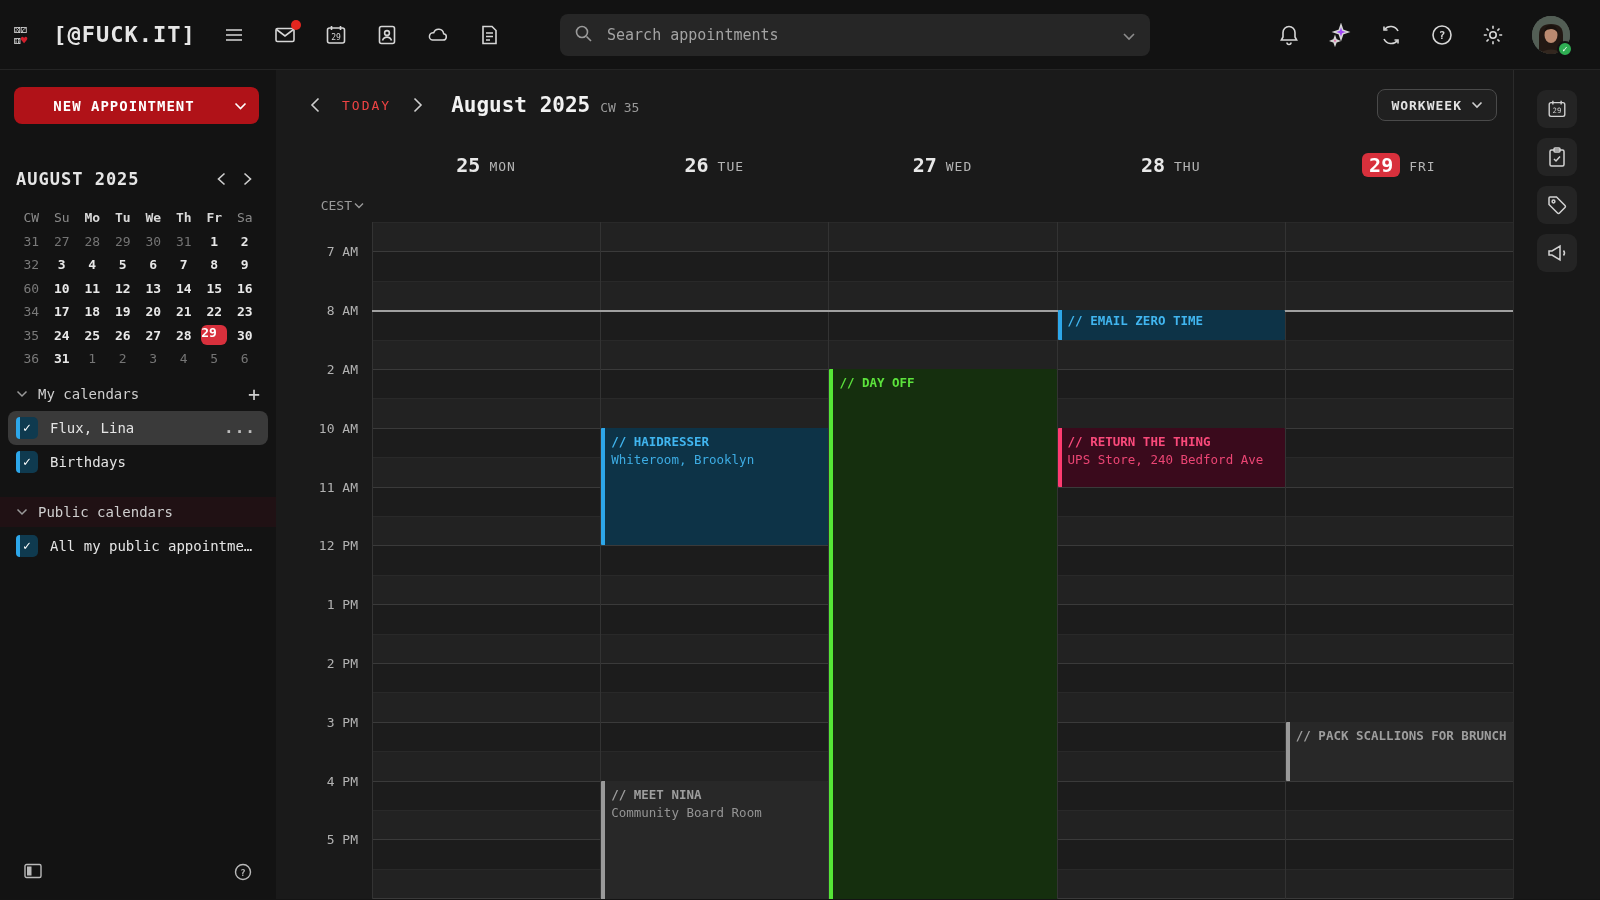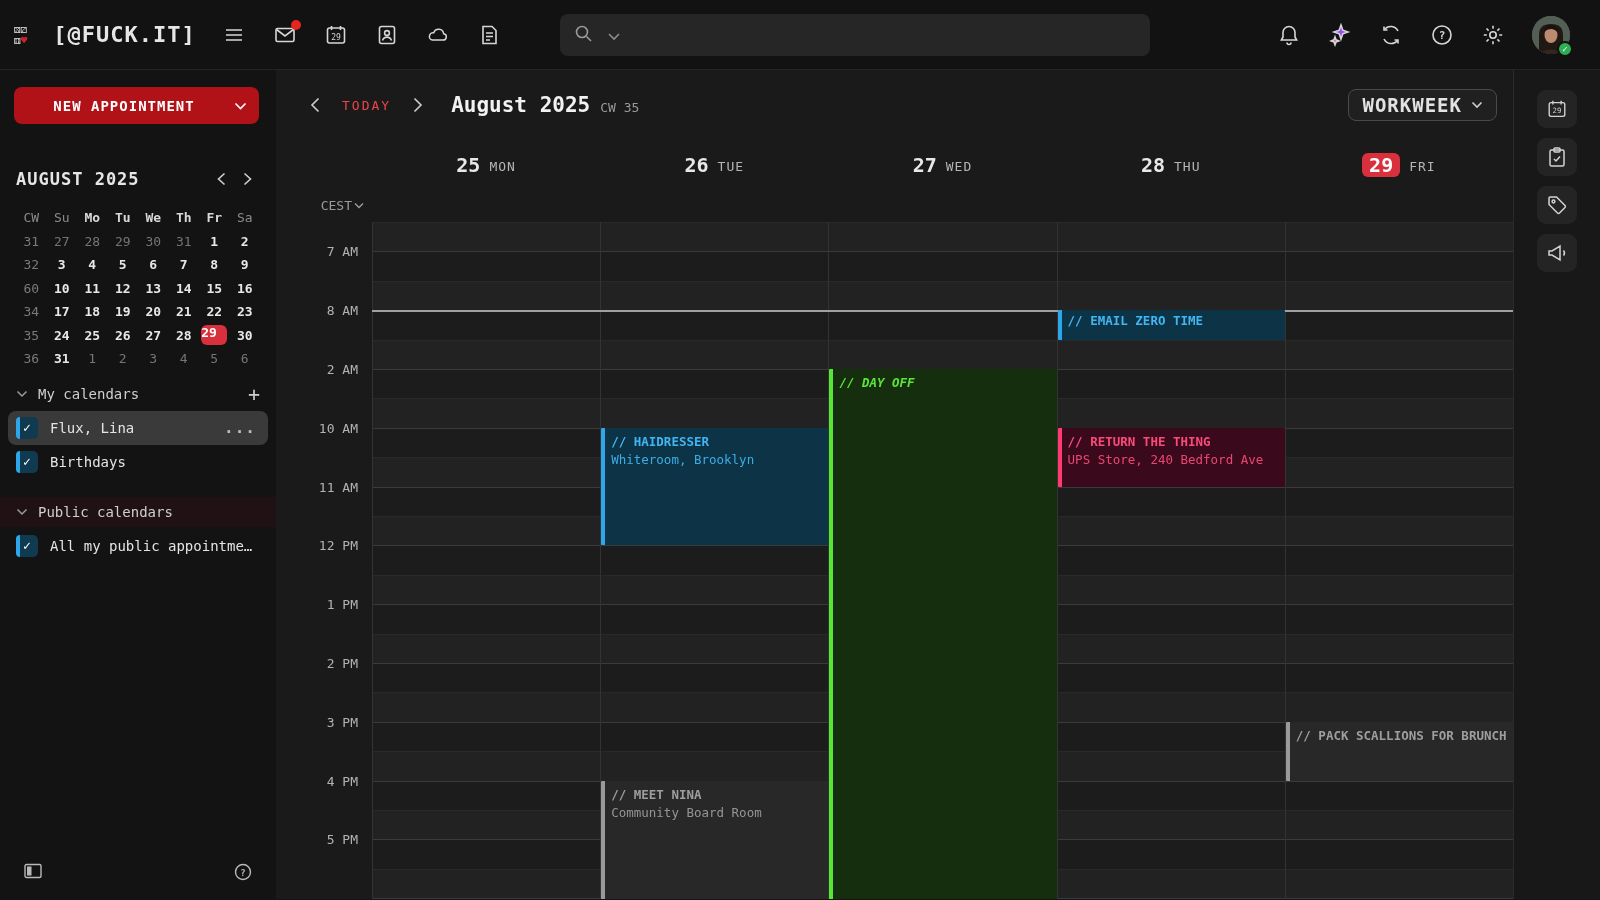--- a/index.html
+++ b/index.html
@@ -74,21 +74,21 @@
   .side-bottom svg { stroke:#b9b9b9; fill:none; stroke-width:1.4; cursor:pointer; }
 
   
   .cal-toolbar { height:70px; display:flex; align-items:center; padding:0 16px 0 24px; }
   .nav-btn { width:30px; height:30px; display:flex; align-items:center; justify-content:center; cursor:pointer; }
   .today-btn { margin:0 12px; font-size:13px; letter-spacing:2px; color:#ef4444; background:none; border:none;
     font-family:"DejaVu Sans Mono", monospace; cursor:pointer; }
   .month-title { margin-left:18px; font-size:21px; font-weight:bold; color:#f2f2f2; }
   .cw-label { margin-left:10px; font-size:13px; color:#9a9a9a; align-self:center; padding-top:4px; }
   .view-btn { margin-left:auto; height:32px; background:#202020; border:1px solid #4a4a4a; border-radius:8px;
-    color:#e2e2e2; font-family:"DejaVu Sans Mono", monospace; font-size:19px; font-weight:bold; letter-spacing:1px;
+    color:#e2e2e2; font-family:"DejaVu Sans Mono", monospace; font-size:13px; font-weight:bold; letter-spacing:1px;
     display:flex; align-items:center; gap:9px; padding:0 13px; cursor:pointer; }
 
   
   .dayhead { position:relative; height:50px; }
   .day-head { position:absolute; top:0; height:50px; display:flex; align-items:center; justify-content:center; gap:9px; }
   .day-num { font-size:20px; font-weight:bold; color:#e8e8e8; }
   .day-num.today { background:#d8303c; color:#fff; border-radius:6px; padding:0 7px; }
   .day-wd { font-size:13px; color:#b5b5b5; letter-spacing:1px; padding-top:3px; }
 
   
@@ -162,20 +162,21 @@
     </div>
   </div>
 
   <div class="search">
     <span>
       <svg width="19" height="19" viewBox="0 0 19 19" fill="none" stroke="#9a9a9a" stroke-width="1.6">
           <circle cx="8" cy="8" r="5.5"></circle>
           <path d="M12.5 12.5 17 17"></path>
         </svg>
     </span>
+    <input placeholder="Search appointments" style="">
     <span>
       <svg width="14" height="9" viewBox="0 0 14 9" fill="none" stroke="#8c8c8c" stroke-width="1.6">
           <path d="M2 2l5 5 5-5"></path>
         </svg>
     </span>
   </div>
 
   <div class="tb-right">
     <div class="tb-btn">
       <svg width="22" height="24" viewBox="0 0 22 24">
@@ -568,21 +569,21 @@
           <div class="vline" style="left: 684.6px;"></div>
           <div class="vline" style="left: 912.8px;"></div>
           <div class="event" style="left: 229.2px; width: 227.2px; top: 558.6px; height: 119.4px; background: rgb(40, 40, 40); --bar: #9a9a9a; color: rgb(158, 158, 158);">
             <div class="ev-title">// MEET NINA</div>
             <div class="ev-loc">Community Board Room</div>
           </div>
           <div class="event" style="left: 229.2px; width: 227.2px; top: 205.8px; height: 117.6px; background: rgb(13, 51, 71); --bar: #2da7ea; color: rgb(65, 182, 240);">
             <div class="ev-title">// HAIDRESSER</div>
             <div class="ev-loc">Whiteroom, Brooklyn</div>
           </div>
-          <div class="event" style="left: 457.4px; width: 227.2px; top: 147px; height: 531px; background: rgb(21, 47, 14); --bar: #55e636; color: rgb(92, 227, 60); font-style: italic;">
+          <div class="event" style="left: 457.4px; width: 227.2px; top: 147px; height: 531px; background: rgb(21, 47, 14); --bar: #55e636; color: rgb(92, 227, 60);">
             <div class="ev-title">// DAY OFF</div>
           </div>
           <div class="event" style="left: 685.6px; width: 227.2px; top: 88.2px; height: 29.4px; background: rgb(13, 51, 71); --bar: #2da7ea; color: rgb(65, 182, 240); padding-top: 3px;">
             <div class="ev-title">// EMAIL ZERO TIME</div>
           </div>
           <div class="event" style="left: 685.6px; width: 227.2px; top: 205.8px; height: 58.8px; background: rgb(58, 10, 28); --bar: #ff3b70; color: rgb(250, 74, 123);">
             <div class="ev-title">// RETURN THE THING</div>
             <div class="ev-loc">UPS Store, 240 Bedford Ave</div>
           </div>
           <div class="event" style="left: 913.8px; width: 227.2px; top: 499.8px; height: 58.8px; background: rgb(40, 40, 40); --bar: #9a9a9a; color: rgb(158, 158, 158);">

